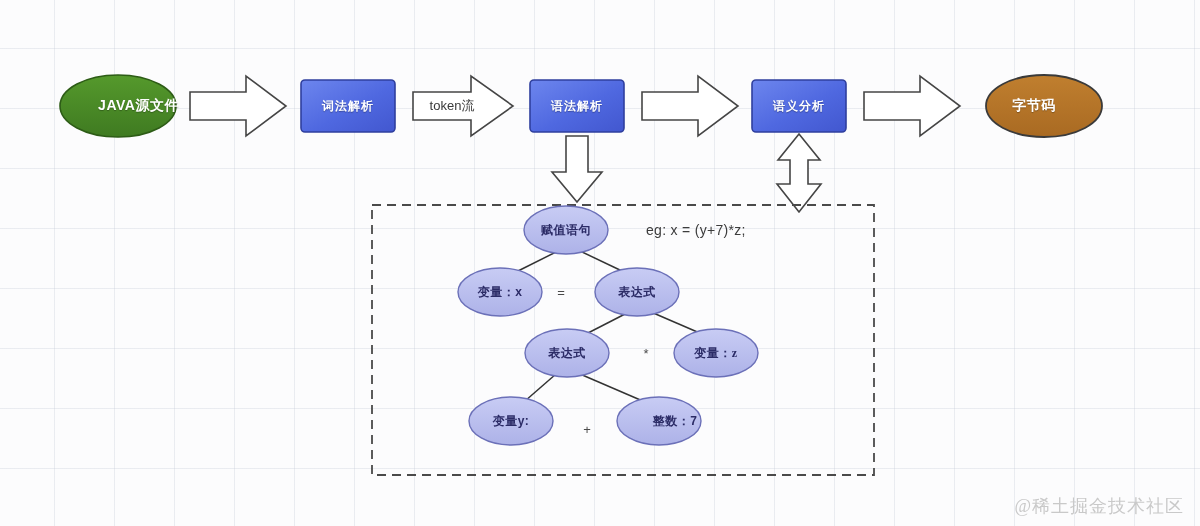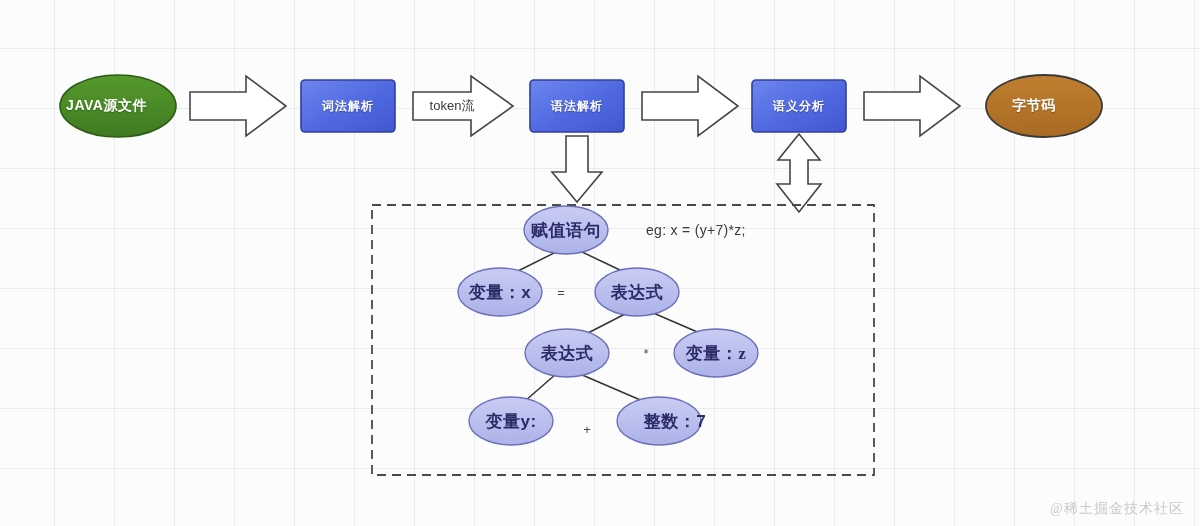--- a/index.html
+++ b/index.html
@@ -53,41 +53,41 @@
     letter-spacing: 1px;
     text-shadow: 0 1px 1px rgba(0,0,0,0.30);
   }
   .arrow-caption {
     color: #3a3a3a;
     font-size: 13px;
     font-weight: 400;
   }
   .tree-node-label {
     color: #2b2b66;
-    font-size: 17px;
+    font-size: 12px;
     font-weight: 700;
     letter-spacing: 0.5px;
   }
   .tree-op-label {
     color: #4a4a4a;
     font-size: 13px;
     font-weight: 400;
   }
   .eg-label {
     color: #3c3c3c;
     font-size: 14px;
     font-weight: 400;
     letter-spacing: 0.3px;
   }
   .watermark {
     position: absolute;
     right: 16px;
     bottom: 8px;
     color: #c9c9c9;
-    font-size: 14px;
+    font-size: 18px;
     font-family: "Liberation Serif", "DejaVu Serif", serif;
     letter-spacing: 1px;
     pointer-events: none;
     user-select: none;
   }
 </style>
 </head>
 <body>
 
 <div id="canvas">
@@ -150,21 +150,21 @@
       <ellipse cx="566" cy="230" rx="42" ry="24" fill="url(#gradNode)" stroke="#6b70b8" stroke-width="1.4"></ellipse>
       <ellipse cx="500" cy="292" rx="42" ry="24" fill="url(#gradNode)" stroke="#6b70b8" stroke-width="1.4"></ellipse>
       <ellipse cx="637" cy="292" rx="42" ry="24" fill="url(#gradNode)" stroke="#6b70b8" stroke-width="1.4"></ellipse>
       <ellipse cx="567" cy="353" rx="42" ry="24" fill="url(#gradNode)" stroke="#6b70b8" stroke-width="1.4"></ellipse>
       <ellipse cx="716" cy="353" rx="42" ry="24" fill="url(#gradNode)" stroke="#6b70b8" stroke-width="1.4"></ellipse>
       <ellipse cx="511" cy="421" rx="42" ry="24" fill="url(#gradNode)" stroke="#6b70b8" stroke-width="1.4"></ellipse>
       <ellipse cx="659" cy="421" rx="42" ry="24" fill="url(#gradNode)" stroke="#6b70b8" stroke-width="1.4"></ellipse>
     </g>
   </svg>
 
-  <div class="node-label stage-ellipse-label" style="left:44px; top:91px; width:125px; height:30px;">JAVA源文件</div>
+  <div class="node-label stage-ellipse-label" style="left:76px; top:91px; width:125px; height:30px;">JAVA源文件</div>
 
   <div class="node-label stage-box-label" style="left:301px; top:80px; width:94px; height:52px;">词法解析</div>
 
   <div class="node-label stage-box-label" style="left:530px; top:80px; width:94px; height:52px;">语法解析</div>
 
   <div class="node-label stage-box-label" style="left:752px; top:80px; width:94px; height:52px;">语义分析</div>
 
   <div class="node-label stage-ellipse-label" style="left:986px; top:91px; width:96px; height:30px;">字节码</div>
 
   <div class="node-label arrow-caption" style="left:416px; top:94px; width:72px; height:24px;">token流</div>

